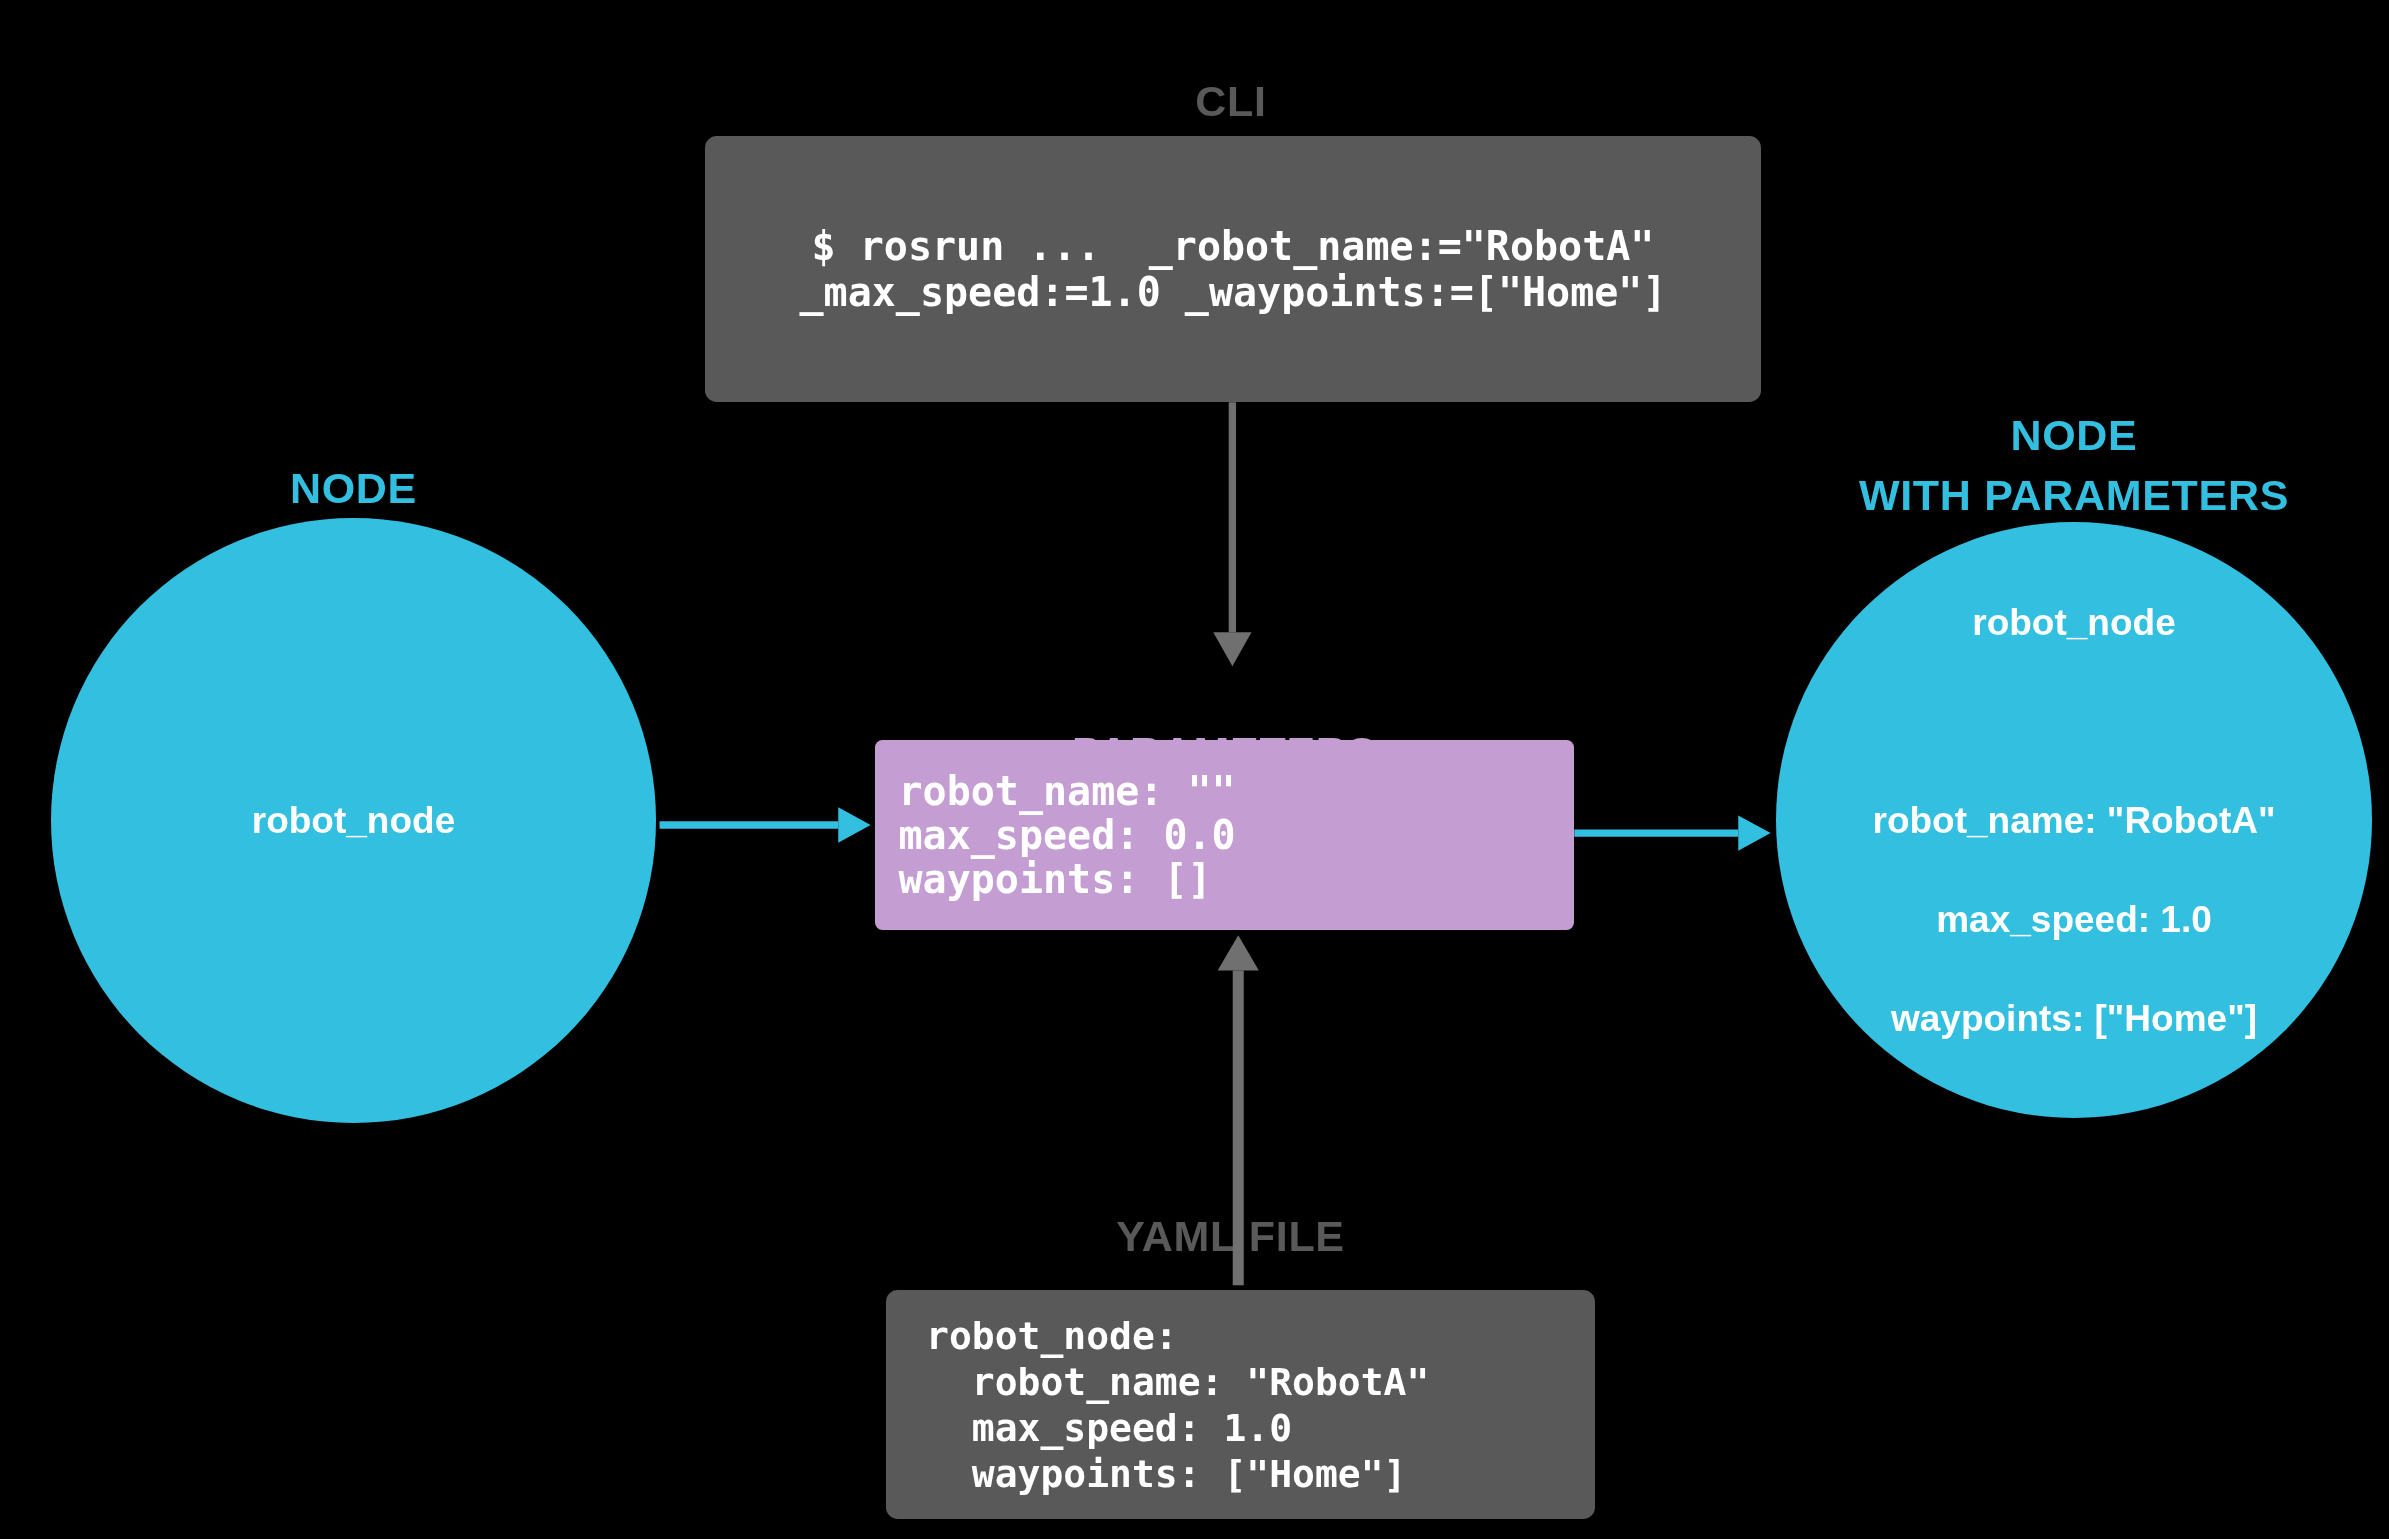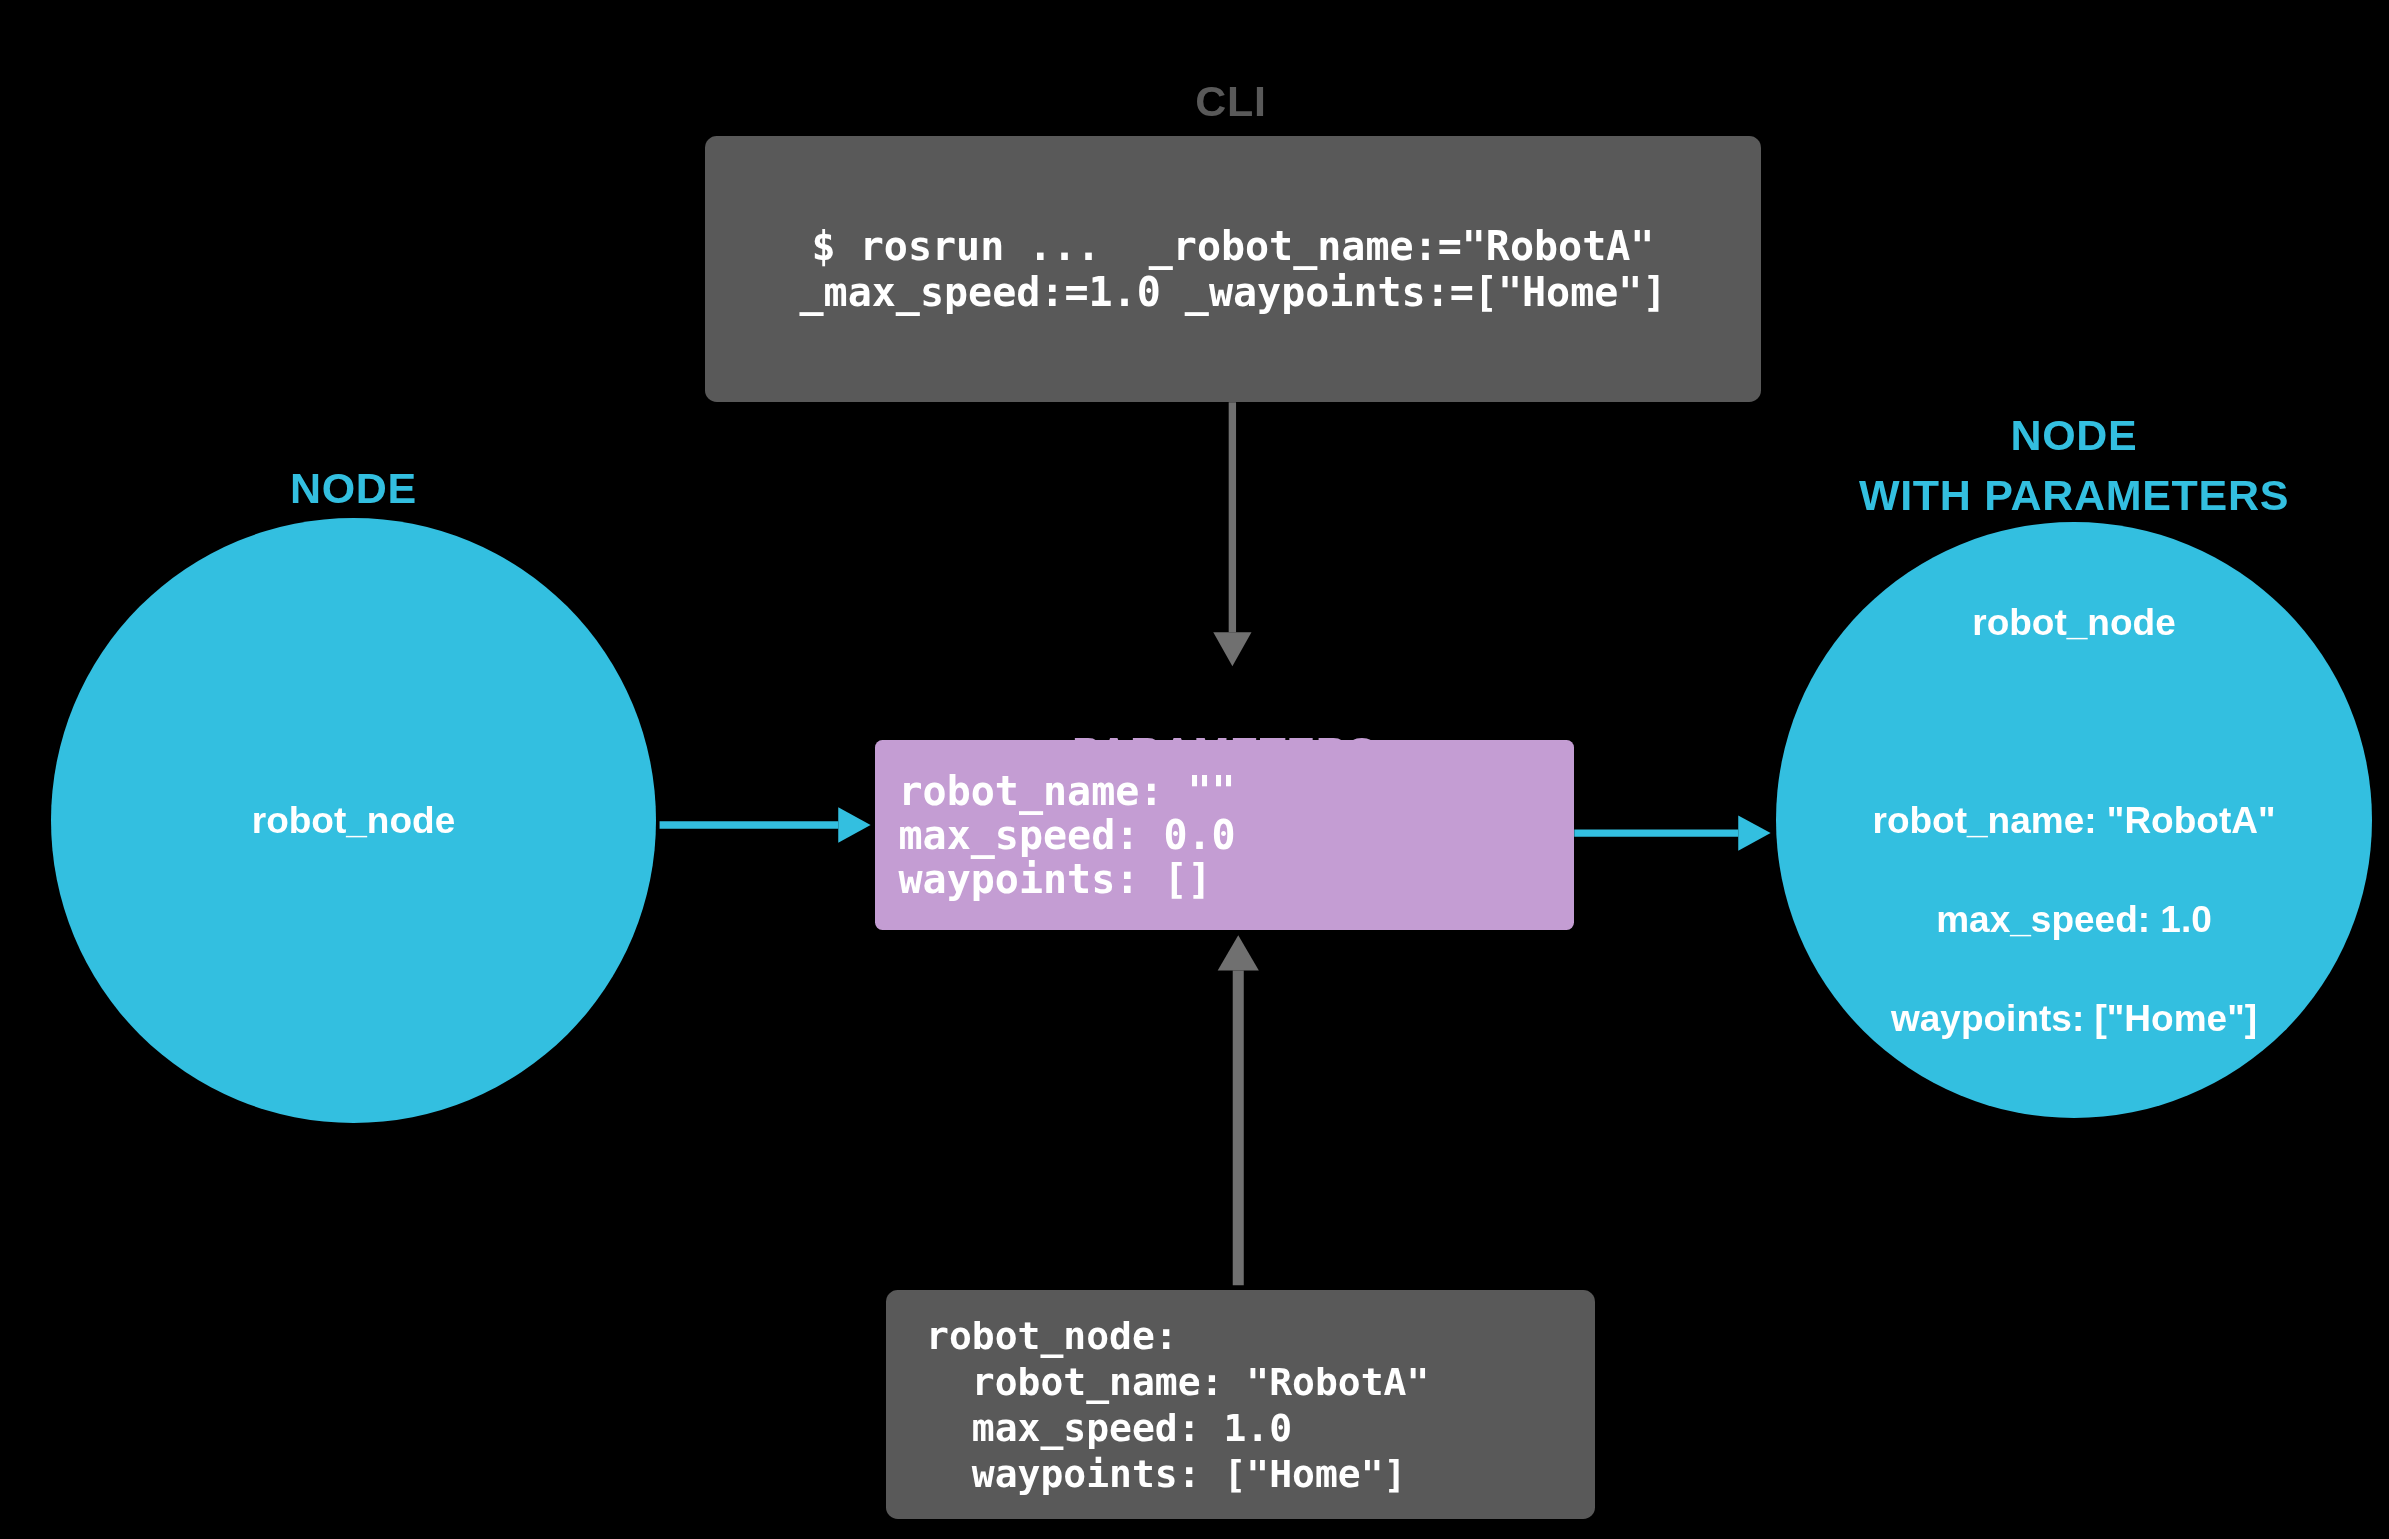--- a/index.html
+++ b/index.html
@@ -146,20 +146,21 @@
   </div>
 
   <div class="section-label label-purple" id="parameters-label">PARAMETERS</div>
 
   <div class="box purple-box" id="parameters-box">
     <div class="mono">robot_name: ""</div>
     <div class="mono">max_speed: 0.0</div>
     <div class="mono">waypoints: []</div>
   </div>
 
+  <div class="section-label label-gray" id="yaml-label">YAML FILE</div>
 
   <div class="box gray-box" id="yaml-box">
     <div class="mono">robot_node:</div>
     <div class="mono">  robot_name: "RobotA"</div>
     <div class="mono">  max_speed: 1.0</div>
     <div class="mono">  waypoints: ["Home"]</div>
   </div>
 
   <svg id="arrow-layer" viewBox="0 0 3249 2093" xmlns="http://www.w3.org/2000/svg">
     <g>

